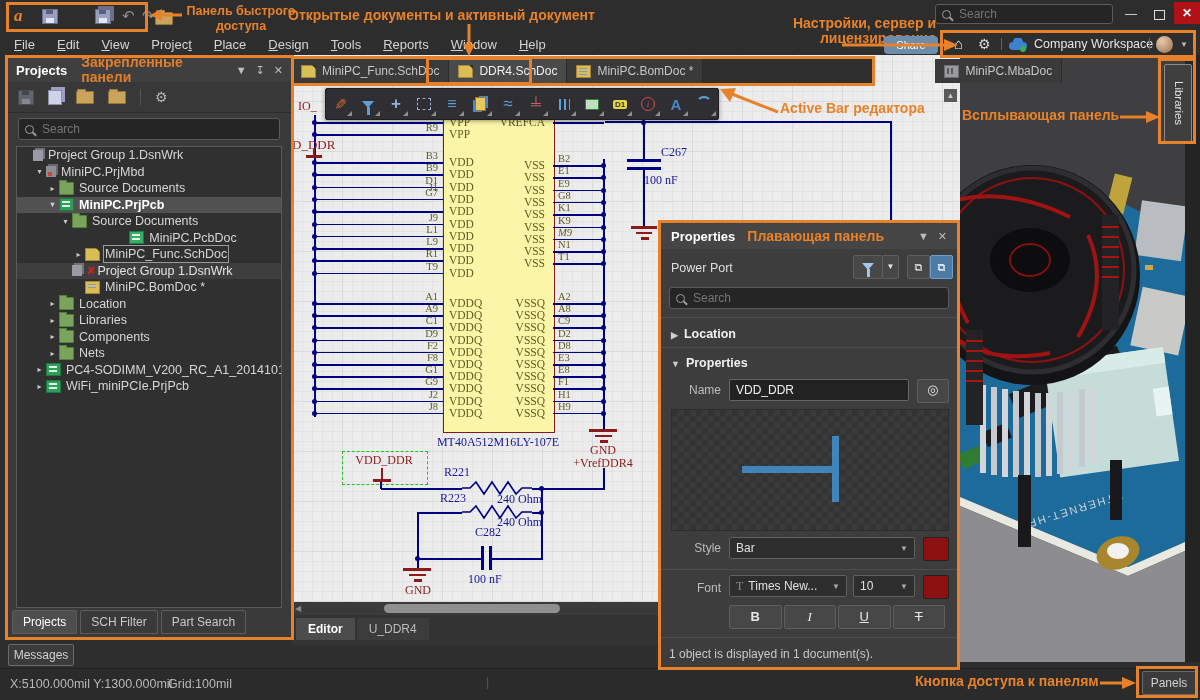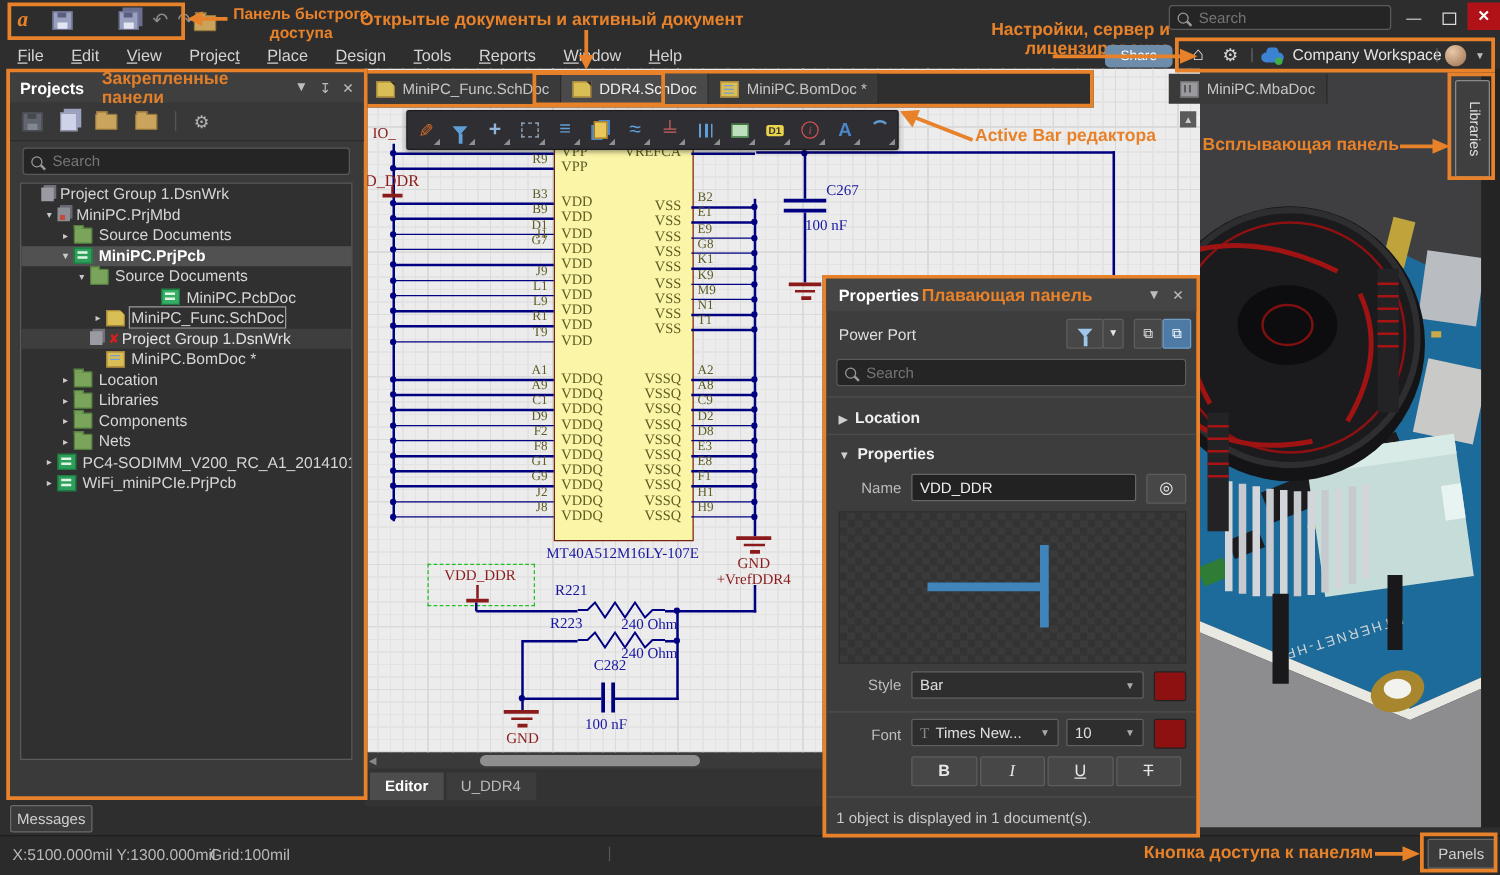--- a/index.html
+++ b/index.html
@@ -281,20 +281,21 @@
         <span class="arr">▸</span>
         <span class="tic pcbprj"></span>
         <span class="lbl">PC4-SODIMM_V200_RC_A1_20141015</span>
       </div>
       <div class="trow" style="padding-left: 17px;">
         <span class="arr">▸</span>
         <span class="tic pcbprj"></span>
         <span class="lbl">WiFi_miniPCIe.PrjPcb</span>
       </div>
     </div>
+  <div style="position:absolute;left:4px;top:552px" id="pp-tabs"><span class="btab active">Projects</span><span class="btab">SCH Filter</span><span class="btab">Part Search</span></div>
 </div>
 <div class="abs smallbtn" style="left:8px;top:644px;width:64px;height:20px;line-height:20px">Messages</div>
 
 <div class="abs" id="editor">
   <div id="schematic">
 
     <div class="abs" style="left:151px;top:56px;width:110px;height:320px;background:#fbf5a8;border:1px solid #7a1f1f"></div>
     <div class="abs btxt" style="left:96px;top:380px;width:220px;text-align:center">MT40A512M16LY-107E</div>
 
     <div class="wire" style="left:22px;top:60px;width:2px;height:302px"></div>
@@ -518,21 +519,21 @@
       <div class="wire" style="left: 261px; top: 159.2px; width: 51px; height: 1.6px;"></div>
       <div class="dot" style="left: 309px; top: 157.2px;"></div>
       <div class="pnumr" style="left: 266px; top: 147.2px; width: 50px;">K1</div>
       <div class="pname r" style="left: 148px; top: 153.2px; width: 105px; text-align: right;">VSS</div>
       <div class="wire" style="left: 261px; top: 171.5px; width: 51px; height: 1.6px;"></div>
       <div class="dot" style="left: 309px; top: 169.5px;"></div>
       <div class="pnumr" style="left: 266px; top: 159.5px; width: 50px;">K9</div>
       <div class="pname r" style="left: 148px; top: 165.5px; width: 105px; text-align: right;">VSS</div>
       <div class="wire" style="left: 261px; top: 183.8px; width: 51px; height: 1.6px;"></div>
       <div class="dot" style="left: 309px; top: 181.8px;"></div>
-      <div class="pnumr" style="left: 266px; top: 171.8px; width: 50px;">M9</div>
+      <div class="pnumr" style="left: 266px; top: 171.8px; width: 50px; font-style: italic;">M9</div>
       <div class="pname r" style="left: 148px; top: 177.8px; width: 105px; text-align: right;">VSS</div>
       <div class="wire" style="left: 261px; top: 196.1px; width: 51px; height: 1.6px;"></div>
       <div class="dot" style="left: 309px; top: 194.1px;"></div>
       <div class="pnumr" style="left: 266px; top: 184.1px; width: 50px;">N1</div>
       <div class="pname r" style="left: 148px; top: 190.1px; width: 105px; text-align: right;">VSS</div>
       <div class="wire" style="left: 261px; top: 208.4px; width: 51px; height: 1.6px;"></div>
       <div class="dot" style="left: 309px; top: 206.4px;"></div>
       <div class="pnumr" style="left: 266px; top: 196.4px; width: 50px;">T1</div>
       <div class="pname r" style="left: 148px; top: 202.4px; width: 105px; text-align: right;">VSS</div>
       <div class="wire" style="left: 261px; top: 248px; width: 51px; height: 1.6px;"></div>
@@ -660,21 +661,21 @@
       </g>
 </svg>
 </div>
 <div class="abs" id="rail"></div>
 <div class="abs" id="lib-tab">Libraries</div>
 
 <div class="abs" id="props">
  <div class="inner">
   <div style="position:absolute;left:0;top:0;width:296px;height:26px;background:#454545;display:flex;align-items:center;padding:0 10px;box-sizing:border-box">
     <b style="color:#fff;font-size:13px">Properties</b>
-    <span class="ann" style="font-size:14px;margin-left:2px">Плавающая панель</span>
+    <span class="ann" style="font-size:14px;margin-left:12px">Плавающая панель</span>
     <span style="margin-left:auto" class="hbtn">▼</span>
     <span class="hbtn">✕</span>
   </div>
   <div style="position:absolute;left:10px;top:38px;color:#dedede;font-size:12.5px">Power Port</div>
   <div class="pbtn" style="left:192px;top:32px;width:28px;height:22px;color:#9ec7ea"><span class="funnel" style="display:inline-block;margin-top:7px"></span></div>
   <div class="pbtn" style="left:221px;top:32px;width:15px;height:22px;font-size:8px;line-height:22px">▼</div>
   <div class="pbtn" style="left:246px;top:32px;width:21px;height:22px;font-size:11px;line-height:22px">⧉</div>
   <div class="pbtn" style="left:269px;top:32px;width:21px;height:22px;font-size:11px;line-height:22px;background:#4d7ba6;border-color:#6f9fc8;color:#fff">⧉</div>
   <div class="sbox" style="position:absolute;left:8px;top:64px;width:280px;height:22px">
     <span class="mag"></span>

